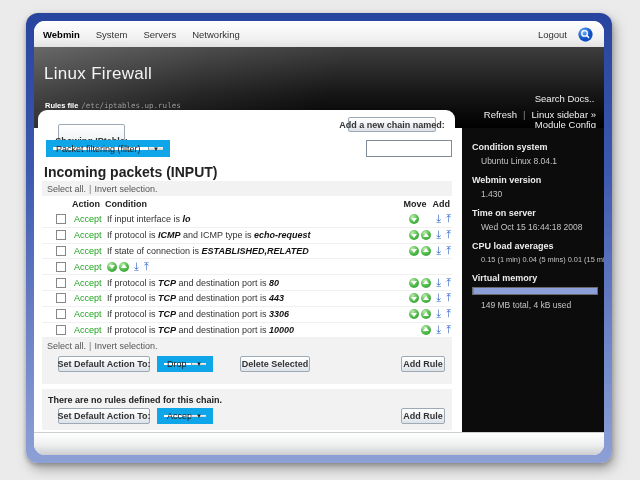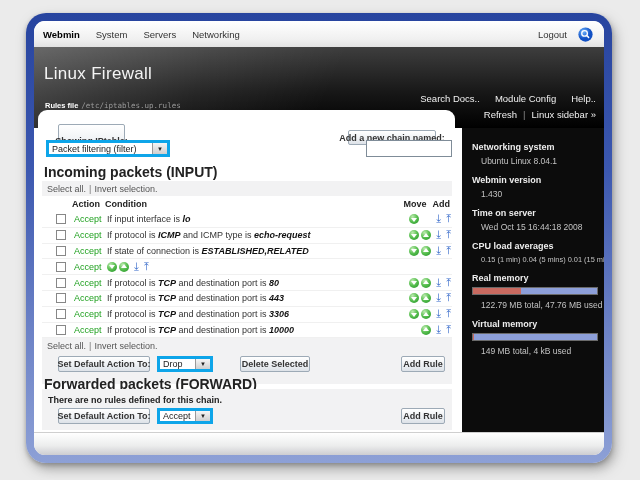--- a/index.html
+++ b/index.html
@@ -1,21 +1,21 @@
 <!DOCTYPE html>
 <html><head>
 <meta charset="utf-8">
 <style>
   html,body{margin:0;padding:0;}
   body{
     width:640px;height:480px;background:#ebebeb;
     font-family:"Liberation Sans", sans-serif;position:relative;overflow:hidden;
   }
   .frame{
-    position:absolute;left:26px;top:13px;width:586px;height:450px;border-radius:20px;
+    position:absolute;left:26px;top:13px;width:586px;height:450px;border-radius:12px;
     background:linear-gradient(to bottom,#27449f 0%,#3c58b0 35%,#6c82c6 70%,#8da0d6 100%);
     box-shadow:3px 6px 12px rgba(90,90,90,.5), 0 2px 4px rgba(0,0,0,.25);
   }
   .window{
     position:absolute;left:8px;top:8px;width:570px;height:434px;border-radius:11px;
     overflow:hidden;background:#fff;
   }
   
   .navbar{
     position:absolute;left:0;top:0;width:570px;height:26px;
@@ -32,40 +32,40 @@
   
   .header{
     position:absolute;left:0;top:26px;width:570px;height:81px;
     background:
       linear-gradient(115deg, rgba(255,255,255,.22) 0%, rgba(255,255,255,.07) 30%, rgba(255,255,255,0) 52%),
       linear-gradient(to bottom,#3e3e3e 0%,#181818 55%,#000 100%);
   }
   .hdr-title{position:absolute;left:10px;top:17px;font-size:17px;color:#f4f4f4;letter-spacing:.3px;}
   .hdr-sub{position:absolute;left:11px;top:54px;font-size:7.5px;color:#fff;}
   .hdr-sub .path{font-family:"DejaVu Sans Mono",monospace;color:#9a9a9a;font-weight:normal;margin-left:3px;}
-  .doc-links{position:absolute;right:8px;top:46px;display:flex;gap:15px;font-size:9.5px;color:#f0f0f0;}
+  .doc-links{position:absolute;right:8px;top:46px;display:flex;gap:15px;font-size:9.5px;color:#f0f0f0;flex-direction:column;}
   .doc-links a{cursor:pointer;}
   .side-links{position:absolute;right:8px;top:62px;font-size:9.5px;color:#f0f0f0;}
   .side-links .sep{color:#8a8a8a;margin:0 6px;}
   
   .panel-tab{position:absolute;left:4px;top:89px;width:417px;height:22px;background:#fff;border-radius:9px 9px 0 0;}
   .content-left{position:absolute;left:0;top:107px;width:428px;height:304px;background:#fff;}
   .sidebar{position:absolute;left:428px;top:107px;width:142px;height:304px;background:#0c0c0c;
            padding:14px 4px 0 10px;box-sizing:border-box;}
   .footer{position:absolute;left:0;top:411px;width:570px;height:23px;
           background:linear-gradient(#ffffff 0%,#eceded 55%,#c9c9ce 100%);border-top:1px solid #cfcfcf;}
   
   .btn{
     position:absolute;display:flex;align-items:center;justify-content:center;
     background:linear-gradient(#ffffff,#eef1f4 55%,#dde2e8);
     border:1px solid #9daab6;border-radius:2px;
     font-size:9px;font-weight:bold;color:#333;cursor:pointer;box-sizing:border-box;white-space:nowrap;
   }
   .sel{
-    position:absolute;display:flex;align-items:center;background:#fff;border:3px solid #0ea5e9;
+    position:absolute;display:flex;align-items:center;background:#fff;border:7px solid #0ea5e9;
     font-size:9px;color:#222;box-sizing:border-box;cursor:pointer;
   }
   .sel-text{flex:1;padding-left:3px;white-space:nowrap;overflow:hidden;}
   .sel-btn{width:14px;align-self:stretch;display:flex;align-items:center;justify-content:center;
     background:linear-gradient(#f6f6f6,#cfcfcf);border-left:1px solid #999;font-size:6px;color:#222;}
   .txt-input{
     position:absolute;border:1px solid #7f8c98;background:#fff;font-size:9px;box-sizing:border-box;padding:0 3px;
   }
   
   .sec-heading{position:absolute;font-size:14px;font-weight:bold;color:#222;}
@@ -152,21 +152,21 @@
     </div>
 
     <div class="panel-tab"></div>
     <div class="content-left"></div>
 
     <div class="btn" style="left:24px;top:103px;width:67px;height:33px;">Showing IPtable:</div>
     <div class="sel" style="left:12px;top:119px;width:124px;height:17px;">
       <span class="sel-text">Packet filtering (filter)</span>
       <span class="sel-btn">▼</span>
     </div>
-    <div class="btn" style="left:314px;top:109px;width:88px;height:15px;">Add a new chain named:</div>
+    <div class="btn" style="left:314px;top:96px;width:88px;height:15px;">Add a new chain named:</div>
     <input class="txt-input" style="left: 332px; top: 119px; width: 86px; height: 17px;" value="">
 
     <div class="sec-heading" style="left:10px;top:143px;">Incoming packets (INPUT)</div>
 
     <div class="table">
       <div class="bar-line gray">
         <a>Select all.</a>
         <span class="sep2">|</span>
         <a>Invert selection.</a>
       </div>
@@ -285,36 +285,35 @@
           <div class="sel" style="left:115px;top:3px;width:56px;height:16px;">
             <span class="sel-text">Drop</span>
             <span class="sel-btn">▼</span>
           </div>
           <div class="btn" style="left:198px;top:3px;width:70px;height:16px;text-align:right;">Delete Selected</div>
           <div class="btn" style="left:359px;top:3px;width:44px;height:16px;">Add Rule</div>
         </div>
       </div>
     </div>
 
-    <div class="sec-heading" style="left:10px;top:355px;">Forwarded packets (FORWARD)</div>
     <div class="fwd-panel">
       <div class="fwd-empty">There are no rules defined for this chain.</div>
       <div class="btnrow">
         <div class="btn" style="left:16px;top:3px;width:92px;height:16px;">Set Default Action To:</div>
         <div class="sel" style="left:115px;top:3px;width:56px;height:16px;">
           <span class="sel-text">Accept</span>
           <span class="sel-btn">▼</span>
         </div>
         <div class="btn" style="left:359px;top:3px;width:44px;height:16px;">Add Rule</div>
       </div>
     </div>
 
     <div class="sidebar" id="sb-container">
   <div class="sb-block">
-    <div class="sb-label">Networking system</div>
+    <div class="sb-label">Condition system</div>
 
     <div class="sb-value">Ubuntu Linux 8.04.1</div>
   </div>
 
   <div class="sb-block">
     <div class="sb-label">Webmin version</div>
 
     <div class="sb-value">1.430</div>
   </div>
 
@@ -323,27 +322,20 @@
 
     <div class="sb-value">Wed Oct 15 16:44:18 2008</div>
   </div>
 
   <div class="sb-block">
     <div class="sb-label">CPU load averages</div>
 
     <div class="sb-value small">0.15 (1 min) 0.04 (5 mins) 0.01 (15 mins)</div>
   </div>
 
-  <div class="sb-block">
-    <div class="sb-label">Real memory</div>
-    <div class="sb-bar">
-            <div class="sb-bar-used" style="width: 39%;"></div>
-          </div>
-    <div class="sb-value">122.79 MB total, 47.76 MB used</div>
-  </div>
 
   <div class="sb-block">
     <div class="sb-label">Virtual memory</div>
     <div class="sb-bar">
             <div class="sb-bar-used" style="width: 1%;"></div>
           </div>
     <div class="sb-value">149 MB total, 4 kB used</div>
   </div>
 </div>
 

